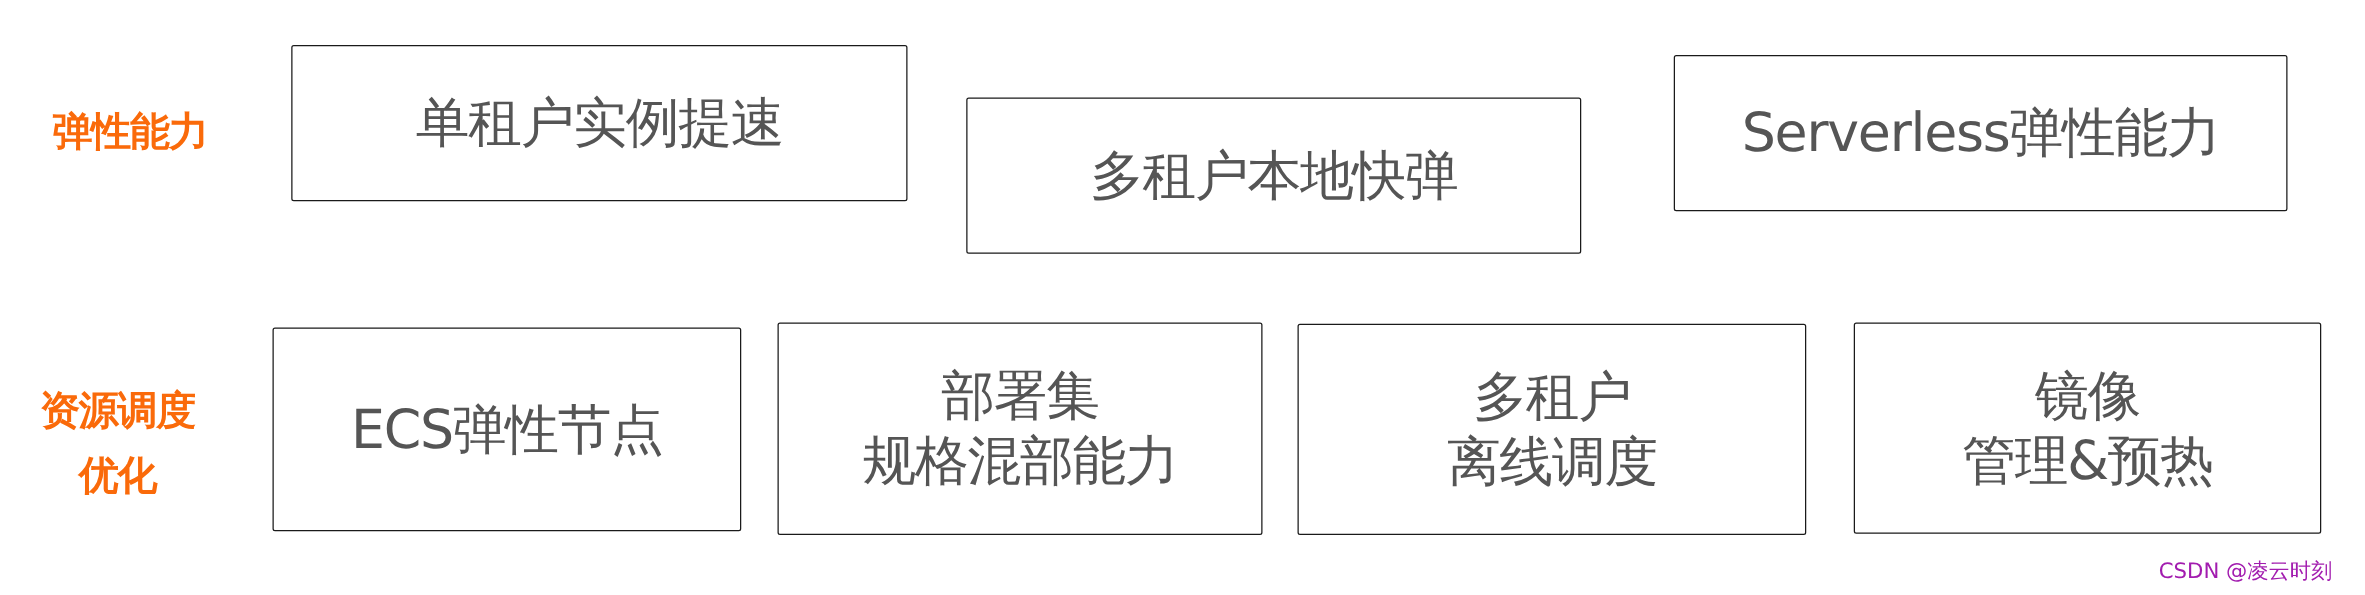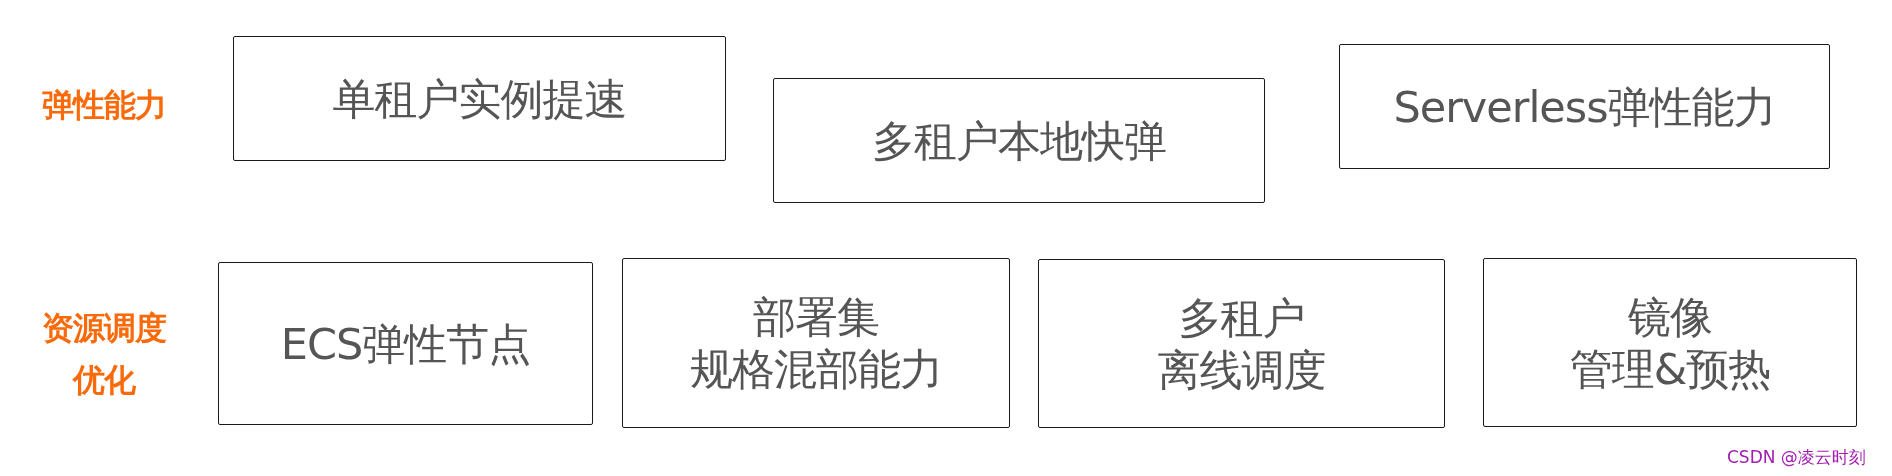--- a/index.html
+++ b/index.html
@@ -75,21 +75,21 @@
     <span class="line">多租户本地快弹</span>
   </div>
 </div>
 
 <div class="box" style="left:1339px; top:44px; width:491px; height:125px;">
   <div class="lines">
     <span class="line">Serverless弹性能力</span>
   </div>
 </div>
 
-<div class="row-label" style="left:14px; top:302px; width:180px;">
+<div class="row-label" style="left:4px; top:302px; width:180px;">
   <div>资源调度</div>
   <div>优化</div>
 </div>
 
 <div class="box" style="left:218px; top:262px; width:375px; height:163px;">
   <div class="lines">
     <span class="line">ECS弹性节点</span>
   </div>
 </div>
 

